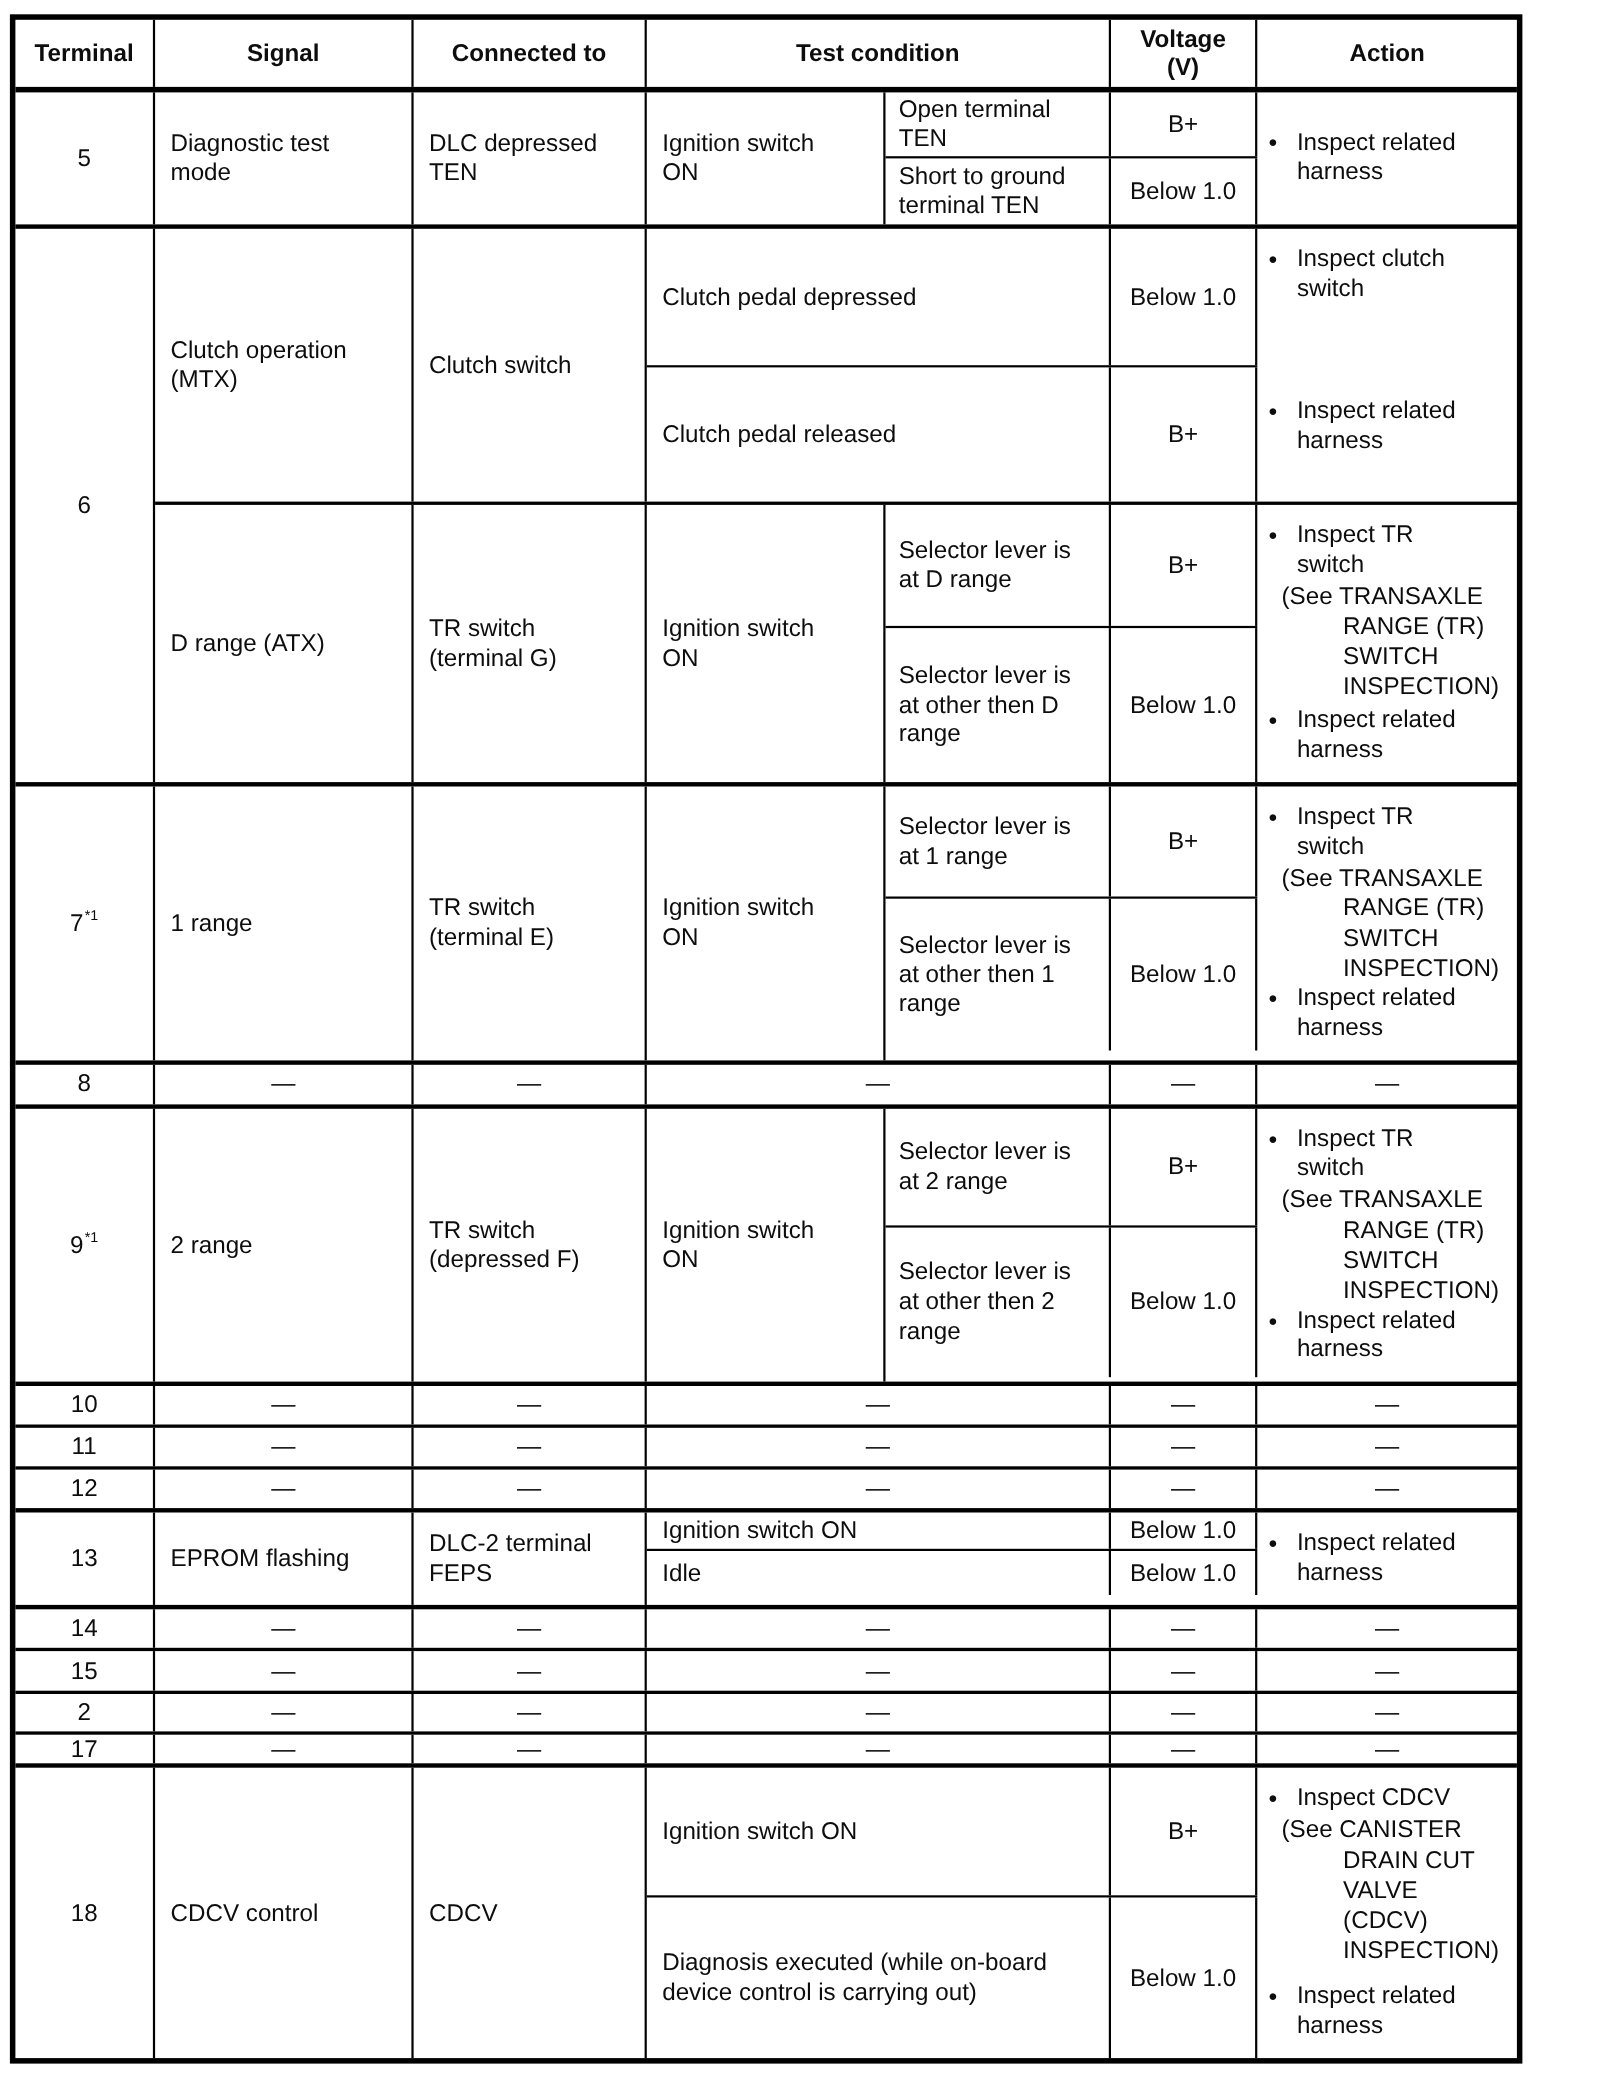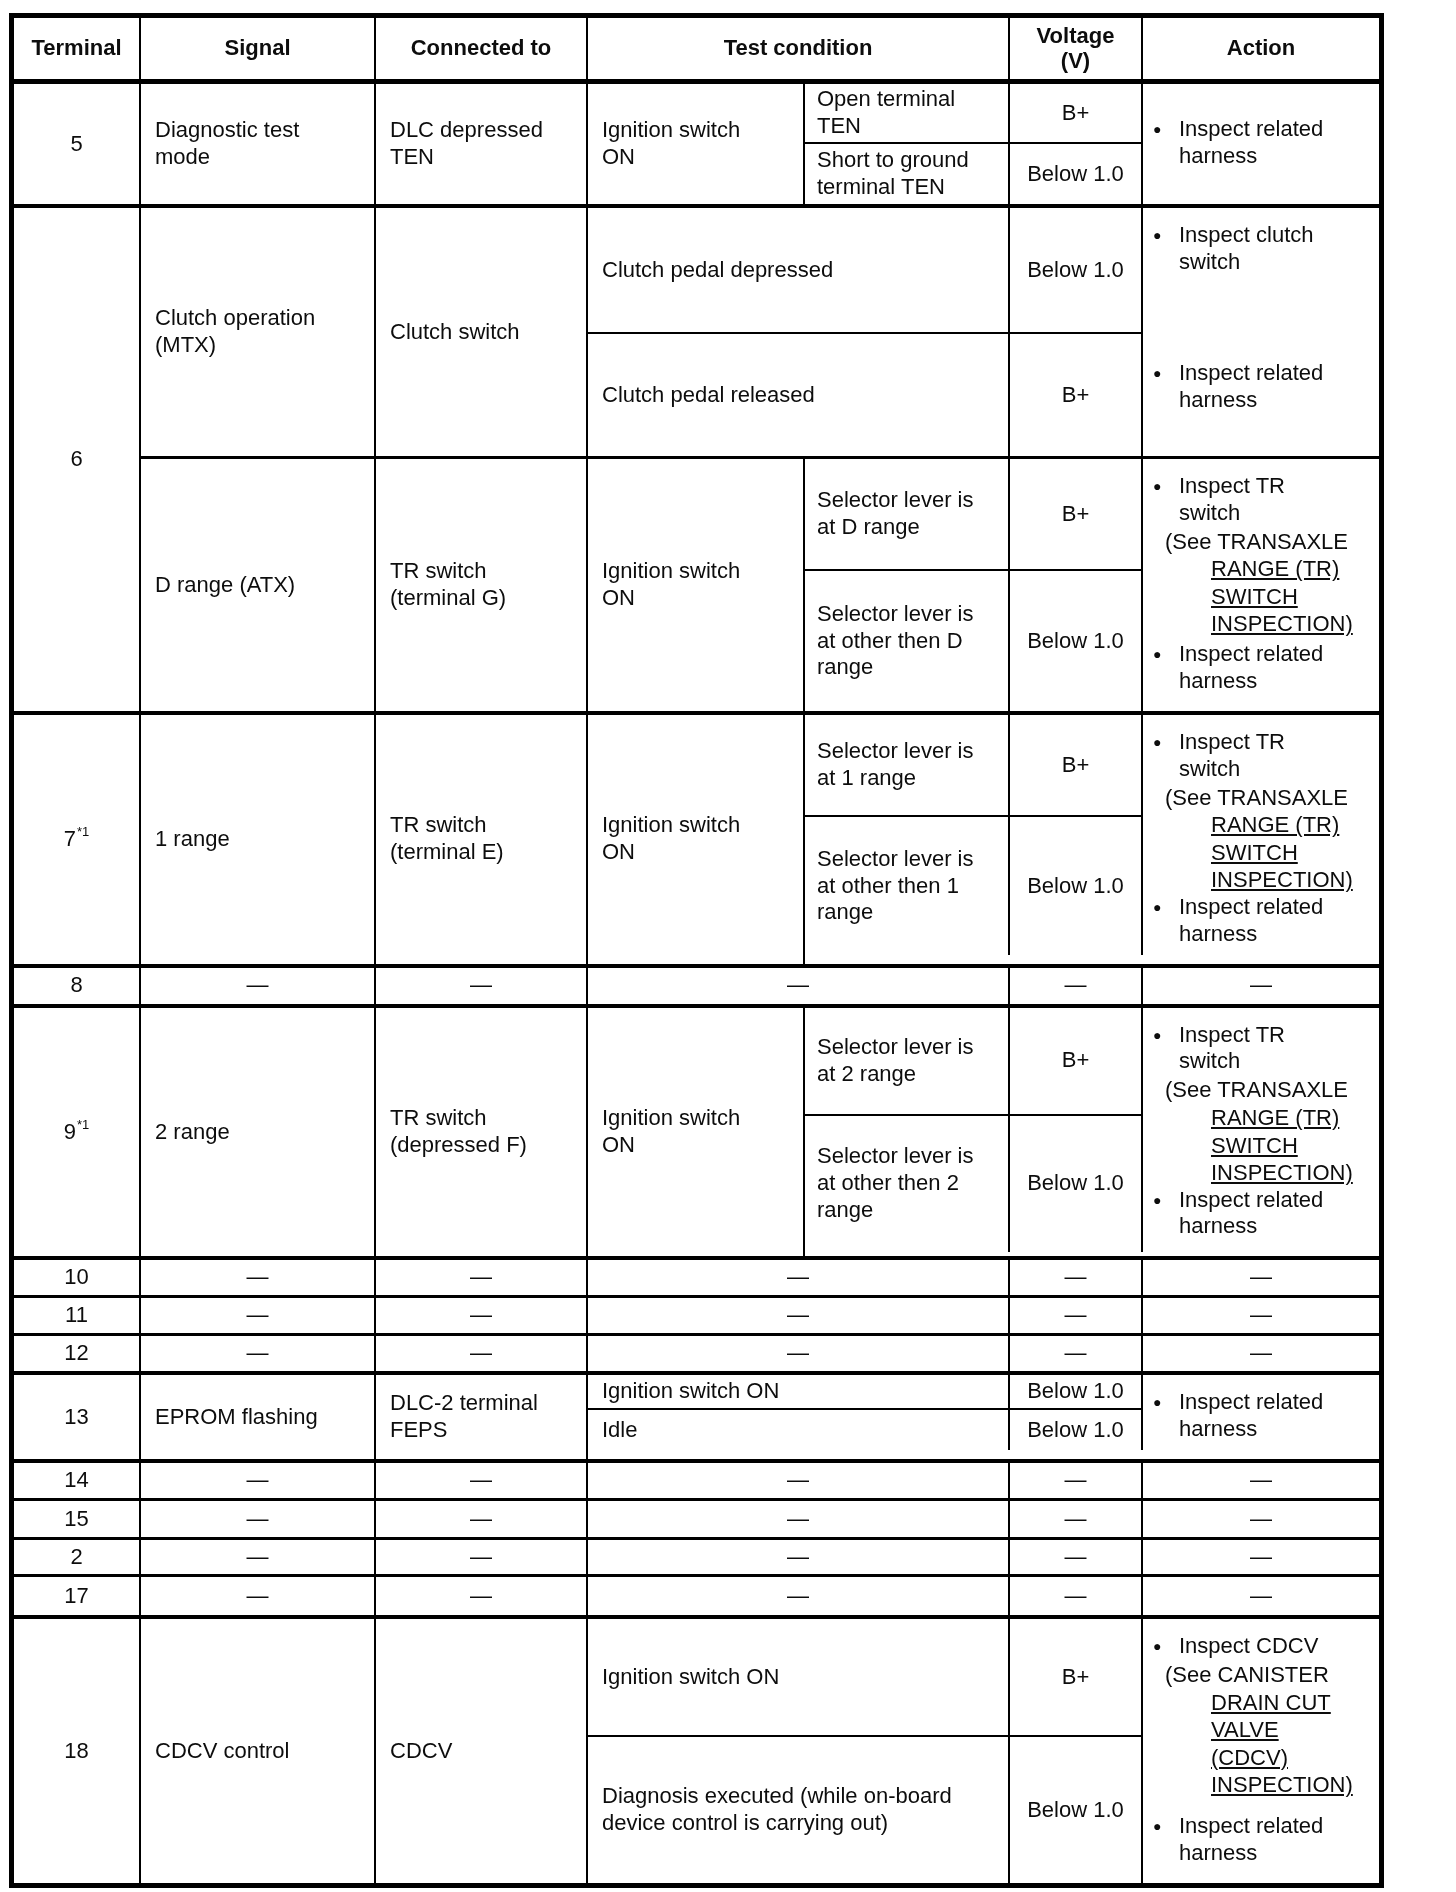--- a/index.html
+++ b/index.html
@@ -48,21 +48,21 @@
   }
   .ca.center{justify-content:center;}
   .ca.sb{justify-content:space-between;}
   .ca2{flex:1;border-right:none;}
   .dc{justify-content:center !important;text-align:center;padding:0 !important;}
   .ai{display:flex;}
   .bu{flex:none;width:26px;font-size:14px;padding-top:5px;}
   .aw{flex:1;}
   .at{padding-right:26px;}
   .an1{margin-left:-14px;margin-top:2px;}
-  .an2{margin-left:32px;white-space:pre-line;line-height:1.25;text-decoration:underline;}
+  .an2{margin-left:42px;white-space:pre-line;line-height:1.25;}
   .sup{font-size:13px;position:relative;top:-7px;margin-left:1px;}
 </style>
 </head>
 <body>
 
 <div class="tbl">
 
   <div class="trow hdr">
     <div class="c ct hc">
         <span>Terminal</span>
@@ -511,21 +511,21 @@
         <span>—</span>
       </div>
     <div class="c cv dc">
         <span>—</span>
       </div>
     <div class="c ca2 dc">
         <span>—</span>
       </div>
   </div>
 
-  <div class="trow t3" style="height:41px">
+  <div class="trow t3" style="height:29px">
     <div class="c ct">
         <span>17</span>
       </div>
     <div class="c cs dc">
         <span>—</span>
       </div>
     <div class="c cc dc">
         <span>—</span>
       </div>
     <div class="c cf2 dc">

